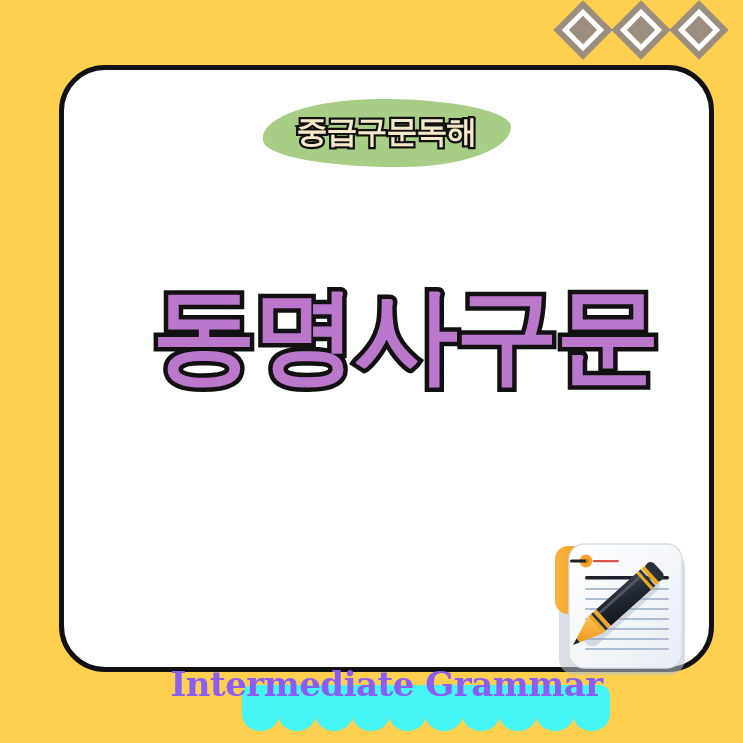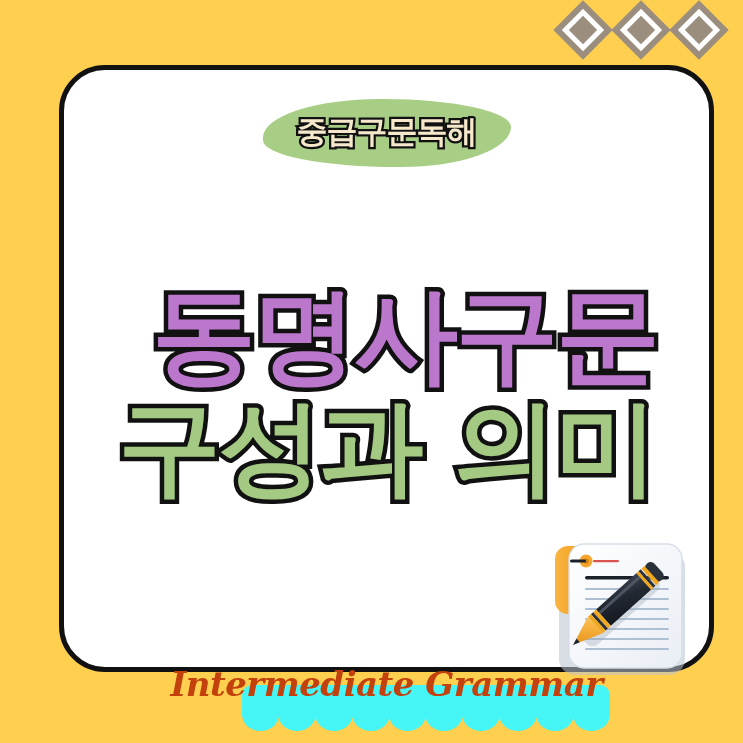--- a/index.html
+++ b/index.html
@@ -163,23 +163,22 @@
   }
   #subtitle {
     position: absolute;
     left: 0; right: 0;
     top: 0;
     text-align: center;
     font-family: "DejaVu Serif", serif;
     font-weight: bold;
     font-size: 34px;
     letter-spacing: -0.5px;
-    color: #c2410c;
+    color: #8b5cf6;
     white-space: nowrap;
-    font-style: italic;
   }
 
   
   #notepad {
     position: absolute;
     left: 543px;
     top: 529px;
     width: 152px;
     height: 152px;
     z-index: 6;
@@ -213,21 +212,20 @@
     <div id="badge-wrap">
       <div id="badge">
         <span class="blob"></span>
         <span class="blob-b"></span>
         <span id="badge-text">중급구문독해</span>
       </div>
     </div>
 
     <div id="headline">
       <span class="hl-line" id="hl-line-1">동명사구문</span>
-      <span class="hl-line" id="hl-line-2">구성과 의미</span>
     </div>
 
     <div id="subtitle-wrap">
       <div id="scallop"></div>
       <div id="scallop-teeth">
         <i></i>
           <i></i>
           <i></i>
           <i></i>
           <i></i>

